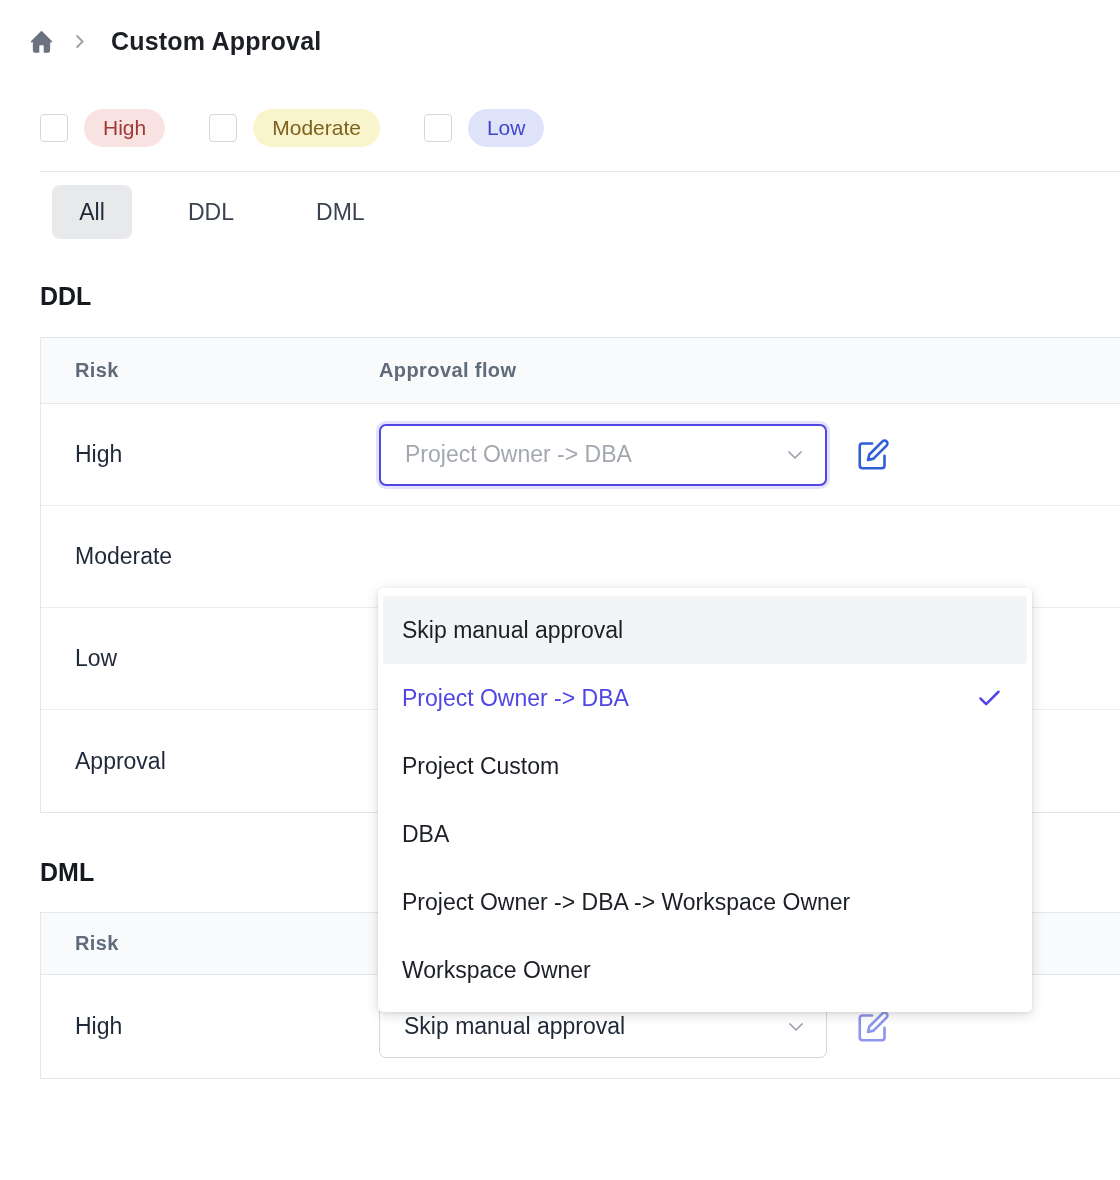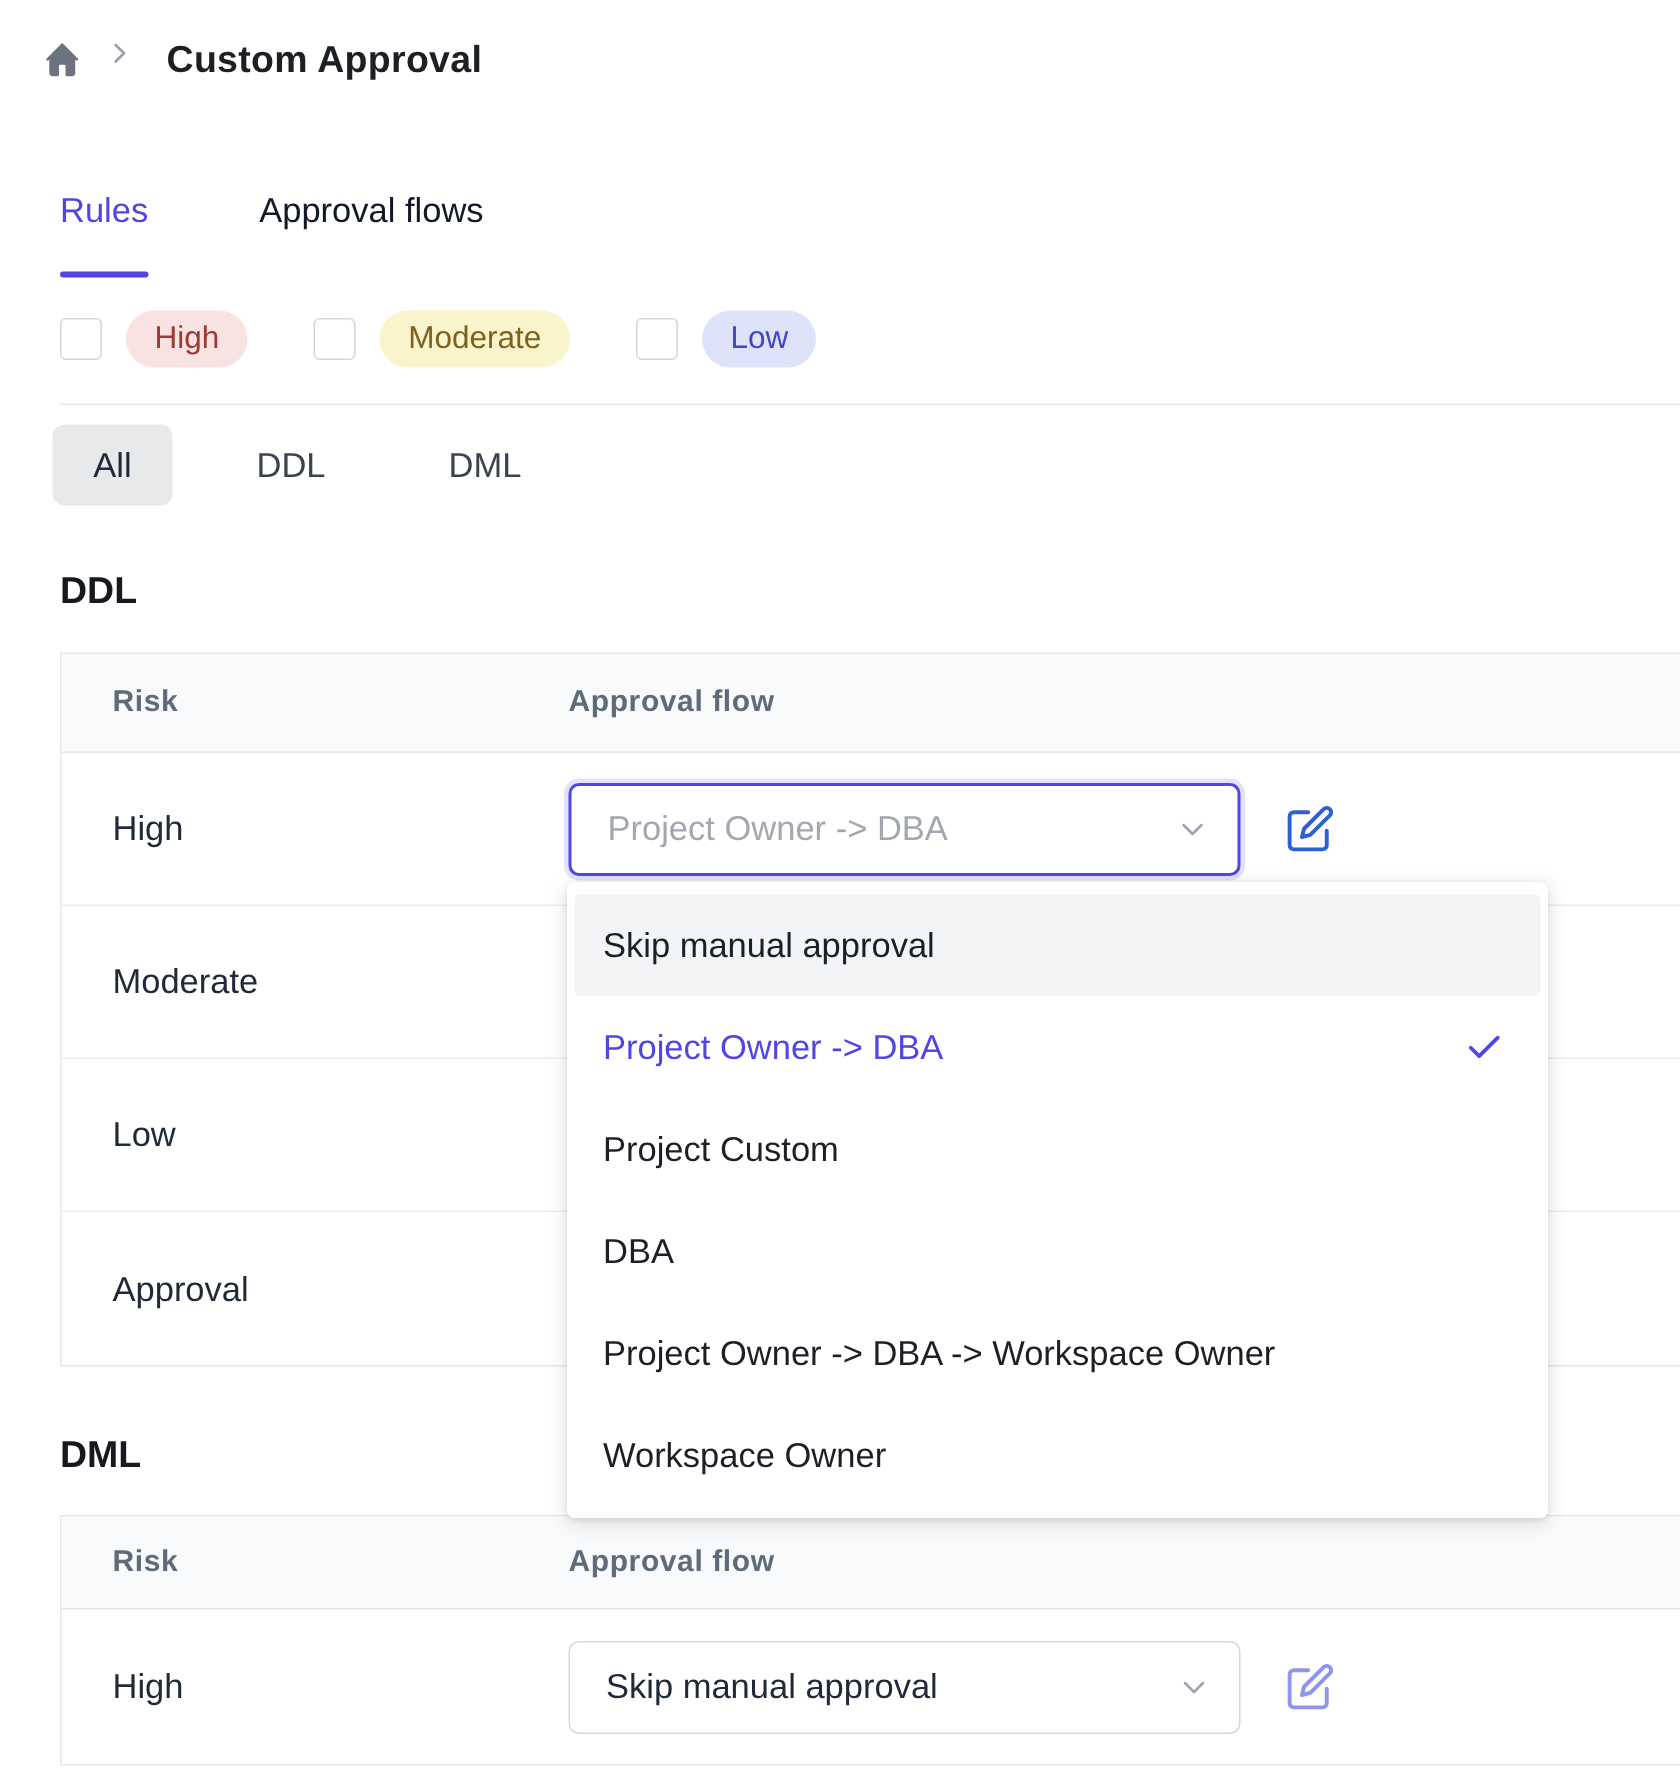--- a/index.html
+++ b/index.html
@@ -5,21 +5,21 @@
   * { margin:0; padding:0; box-sizing:border-box; }
   html,body { background:#fff; }
   body {
     width:1120px; height:1180px; overflow:hidden; position:relative;
     font-family:"Liberation Sans","DejaVu Sans",sans-serif;
     color:#1f2937;
   }
   .page { position:relative; width:1120px; height:1180px; overflow:hidden; }
 
   
-  .breadcrumb { display:flex; align-items:flex-start; padding:26px 0 0 28px; height:56px; }
+  .breadcrumb { display:flex; align-items:center; padding:26px 0 0 28px; height:56px; }
   .crumb-home { width:27px; height:27px; color:#6b7280; cursor:pointer; }
   .crumb-sep { width:19px; height:19px; color:#9ca3af; margin-left:15px; }
   .crumb-title { margin-left:22px; font-size:25px; font-weight:600; color:#1c1f24; letter-spacing:.2px; }
 
   
   .tabs { display:flex; margin:70px 0 0 40px; height:28px; }
   .tab { position:relative; font-size:23px; line-height:28px; cursor:pointer; }
   .tab--active { color:#4f46e5; font-weight:500; }
   .tab--active::after { content:""; position:absolute; left:0; right:0; top:55px; height:4px; border-radius:2px; background:#4f46e5; }
   .tab--plain { color:#111827; margin-left:74px; }
@@ -29,21 +29,21 @@
   .filter { display:flex; align-items:center; gap:16px; cursor:pointer; }
   .checkbox { width:28px; height:28px; border:1.5px solid #d3d6da; border-radius:4px; background:#fff; }
   .badge { height:38px; line-height:38px; padding:0 19px; border-radius:19px; font-size:21px; white-space:nowrap; }
   .badge--high { background:#f9e2e2; color:#9e3a34; }
   .badge--moderate { background:#faf4cd; color:#7d611f; }
   .badge--low { background:#dfe3fa; color:#4047c8; }
 
   .divider { margin:24px 0 0 40px; width:1080px; height:1px; background:#e6e8ea; }
 
   
-  .cats { display:flex; align-items:center; margin:13px 0 0 35px; height:54px; }
+  .cats { display:flex; align-items:center; margin:13px 0 0 52px; height:54px; }
   .cat { font-size:23px; color:#3b4350; cursor:pointer; }
   .cat--active { width:80px; height:54px; background:#e8e9eb; border-radius:8px; display:flex; align-items:center; justify-content:center; color:#1f2937; }
   .cat--plain { margin-left:30px; padding:0 26px; }
 
   
   .section-title { margin:42px 0 0 40px; font-size:25px; font-weight:700; color:#16191f; line-height:30px; }
   .section-title--dml { margin-top:44px; }
 
   
   .table { margin:26px 0 0 40px; width:1540px; border:1px solid #e4e6e9; background:#fff; }
@@ -86,24 +86,20 @@
   <div class="breadcrumb">
     <svg class="crumb-home" viewBox="0 0 24 24" fill="currentColor">
       <path d="M11.47 2.84a.75.75 0 0 1 1.06 0l8.69 8.69a.75.75 0 1 1-1.06 1.06l-.47-.47V20a2 2 0 0 1-2 2h-3a.75.75 0 0 1-.75-.75V16a.75.75 0 0 0-.75-.75h-2.38a.75.75 0 0 0-.75.75v5.25A.75.75 0 0 1 9.31 22h-3a2 2 0 0 1-2-2v-7.88l-.47.47a.75.75 0 1 1-1.06-1.06l8.69-8.69z"></path>
     </svg>
     <svg class="crumb-sep" viewBox="0 0 24 24" fill="none" stroke="currentColor" stroke-width="2.4" stroke-linecap="round" stroke-linejoin="round">
       <path d="M9 5l7 7-7 7"></path>
     </svg>
     <span class="crumb-title">Custom Approval</span>
   </div>
 
-  <div class="tabs">
-    <div class="tab tab--active">Rules</div>
-    <div class="tab tab--plain">Approval flows</div>
-  </div>
 
   <div class="filters">
     <div class="filter">
       <span class="checkbox"></span>
       <span class="badge badge--high">High</span>
     </div>
     <div class="filter">
       <span class="checkbox"></span>
       <span class="badge badge--moderate">Moderate</span>
     </div>

